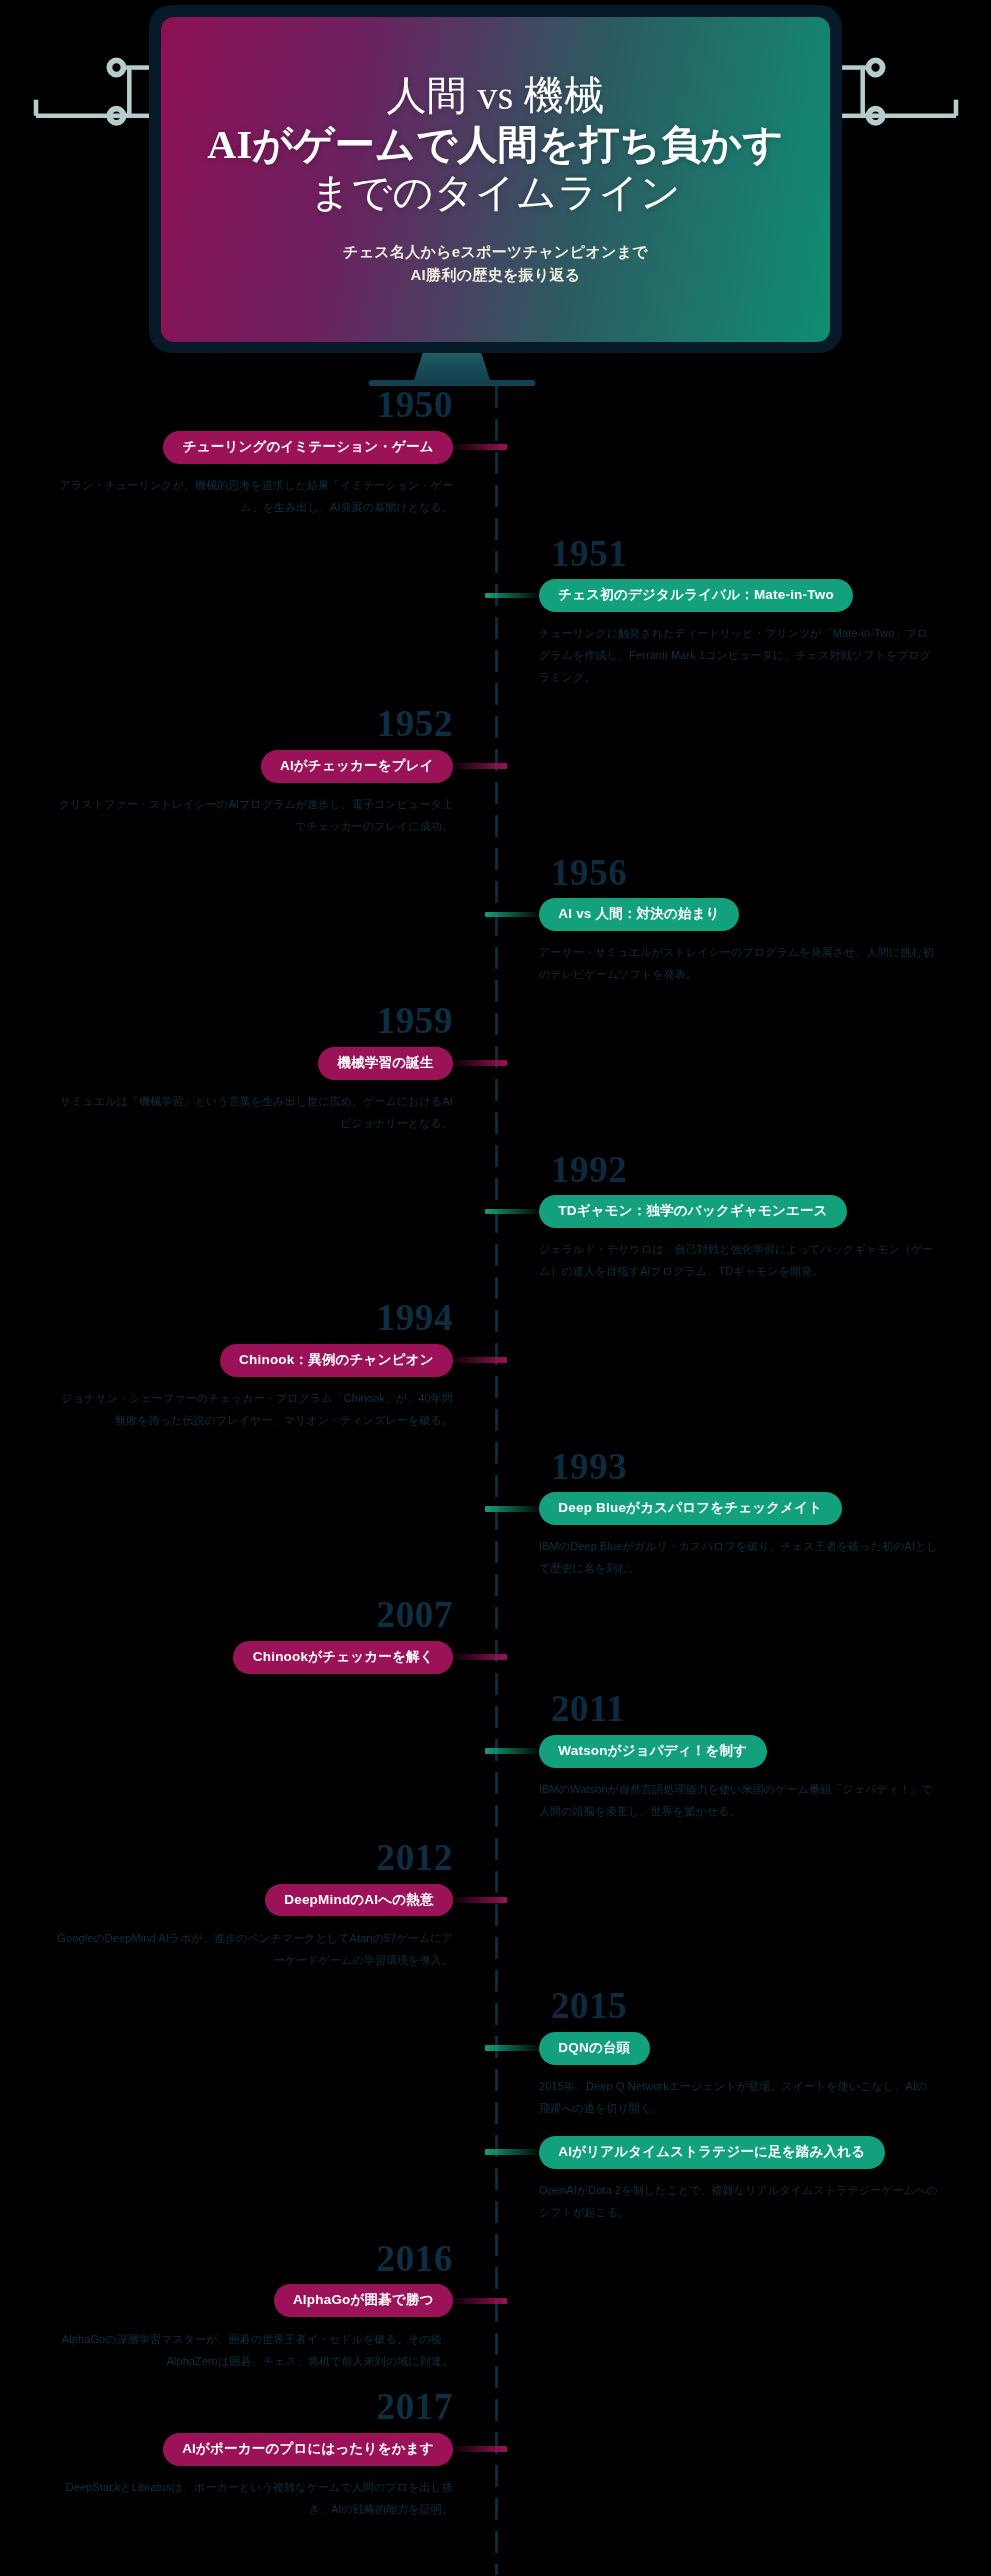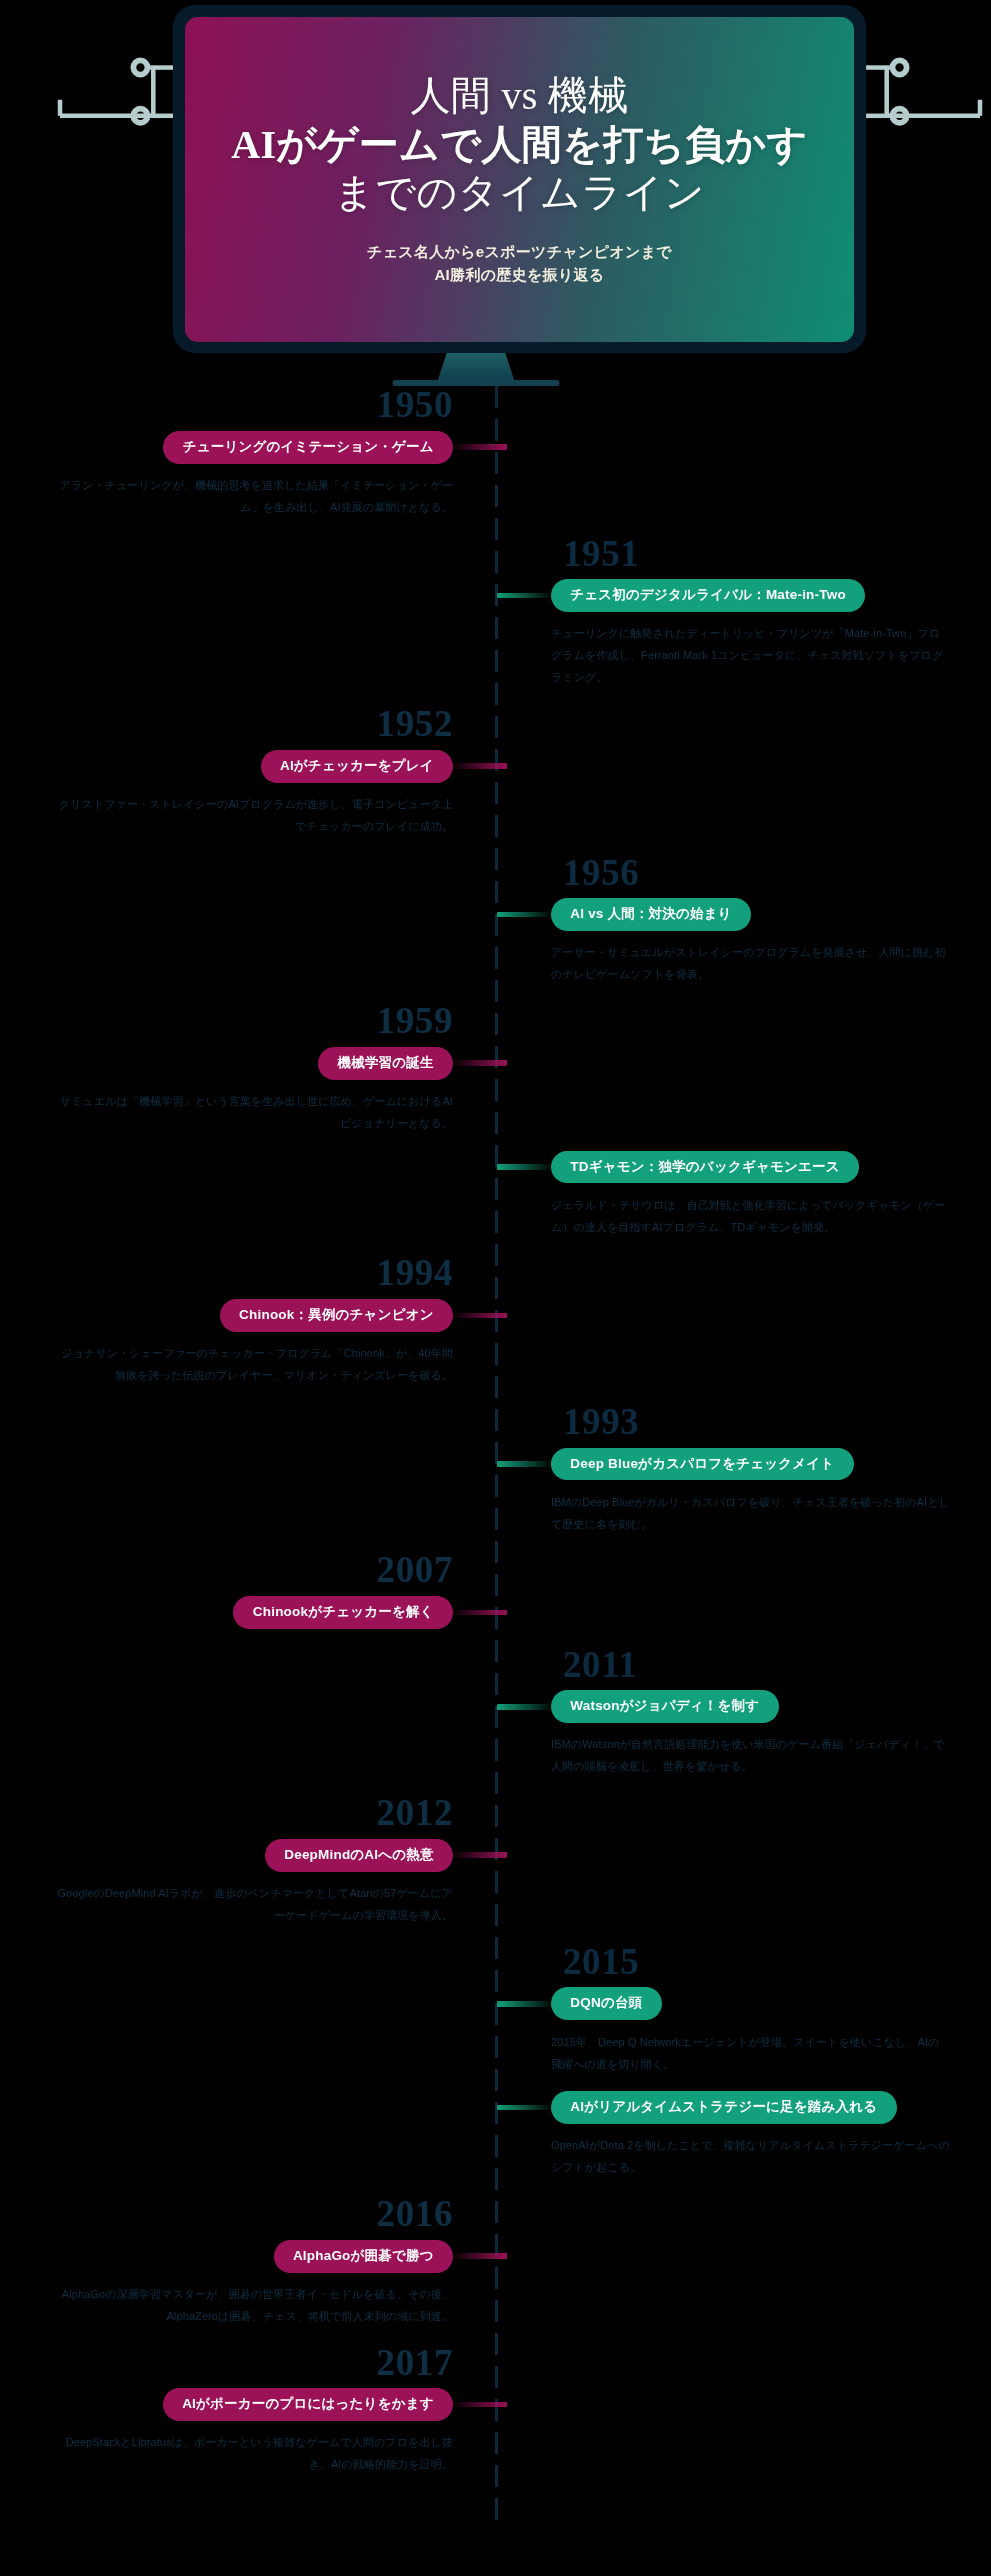--- a/index.html
+++ b/index.html
@@ -15,21 +15,20 @@
     min-height: 2576px;
     background: #000000;
     overflow: hidden;
   }
 
   
   .header-zone {
     position: relative;
     width: 904px;
     height: 386px;
-    margin-left: 24px;
   }
   .circuit { position: absolute; inset: 0; pointer-events: none; }
 
   .monitor {
     position: absolute;
     left: 149px;
     top: 5.2px;
     width: 693px;
     height: 348px;
     background: #061a2a;
@@ -105,21 +104,20 @@
       #0d2a3d 0px, #0d2a3d 22px,
       rgba(0,0,0,0) 22px, rgba(0,0,0,0) 33px);
   }
   .rows { position: relative; }
 
   .row {
     position: relative;
     display: grid;
     grid-template-columns: 496px 496px;
     min-height: 39px;
-    gap: 12px;
   }
   .side { position: relative; padding: 0 30px; }
   .side-left  { text-align: right;  padding-right: 43px; }
   .side-right { text-align: left;   padding-left: 43px; }
 
   .year {
     font-family: "Liberation Serif", "DejaVu Serif", serif;
     font-size: 37px;
     line-height: 1;
     color: #0e2e44;
@@ -255,20 +253,21 @@
         <div class="row">
           <div class="side side-left">
             <div class="year">1959</div>
             <div class="event"><div class="pill pill-pink">機械学習の誕生<span class="connector conn-left"></span></div><div class="desc">サミュエルは「機械学習」という言葉を生み出し世に広め、ゲームにおけるAIビジョナリーとなる。</div></div>
           </div>
           <div class="side side-right"></div>
         </div>
         <div class="row">
           <div class="side side-left"></div>
           <div class="side side-right">
+            <div class="year year-right">1992</div>
             <div class="event"><div class="pill pill-green">TDギャモン：独学のバックギャモンエース<span class="connector conn-right"></span></div><div class="desc">ジェラルド・テサウロは、自己対戦と強化学習によってバックギャモン（ゲーム）の達人を目指すAIプログラム、TDギャモンを開発。</div></div>
           </div>
         </div>
         <div class="row">
           <div class="side side-left">
             <div class="year">1994</div>
             <div class="event"><div class="pill pill-pink">Chinook：異例のチャンピオン<span class="connector conn-left"></span></div><div class="desc">ジョナサン・シェーファーのチェッカー・プログラム「Chinook」が、40年間無敗を誇った伝説のプレイヤー、マリオン・ティンズレーを破る。</div></div>
           </div>
           <div class="side side-right"></div>
         </div>

